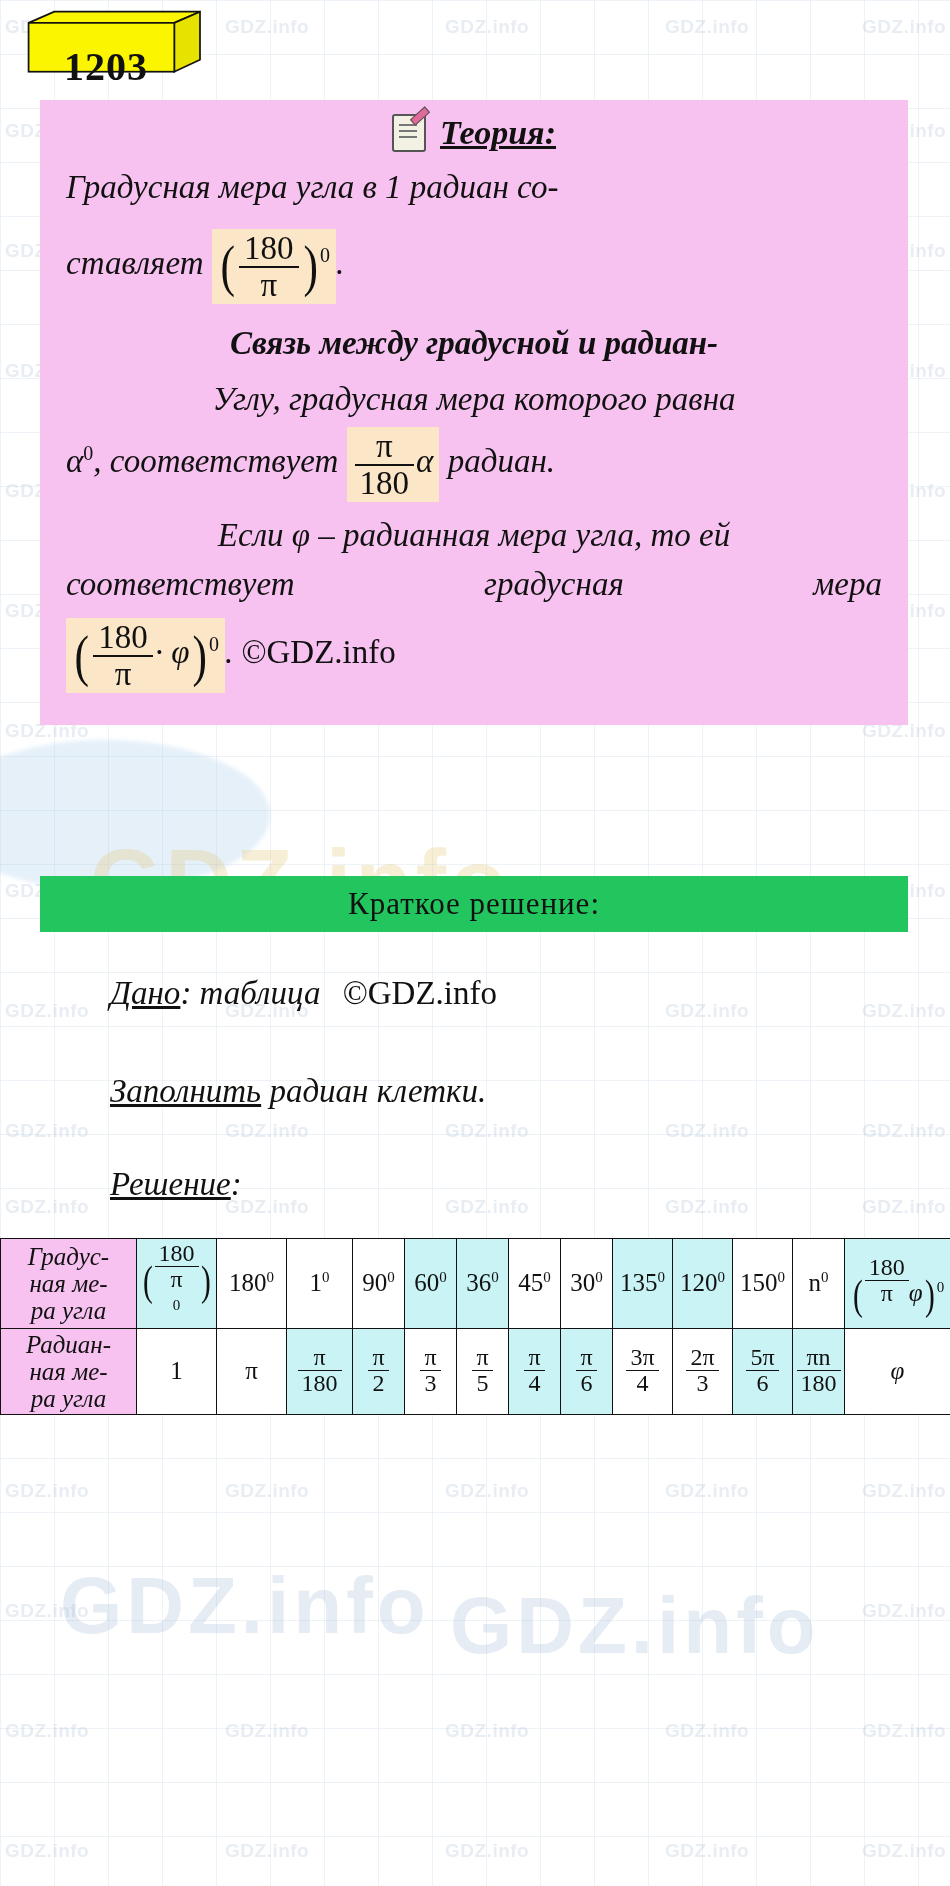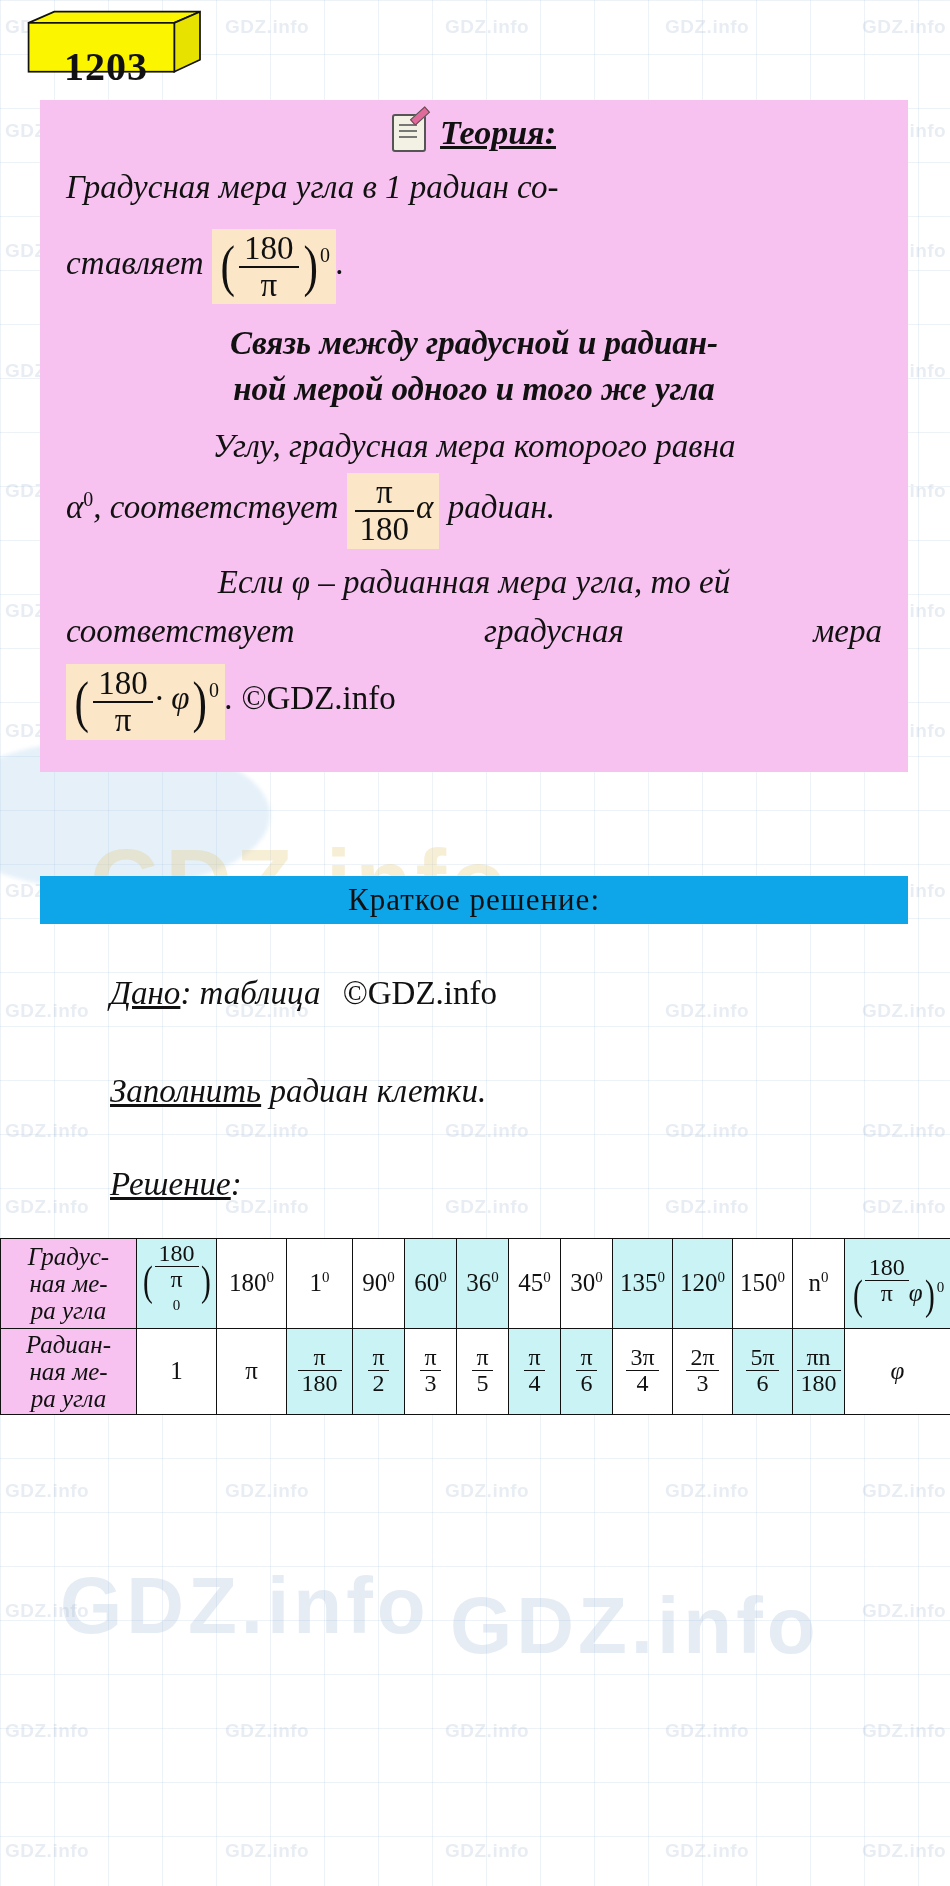--- a/index.html
+++ b/index.html
@@ -209,22 +209,22 @@
     font-weight: normal;
     color: #111;
     font-size: 33px;
   }
 
   
   .short-sol {
     position: absolute;
     left: 40px;
     width: 868px;
-    height: 48px;
-    background: #0ea5e9;
+    height: 56px;
+    background: #22c55e;
     display: flex;
     align-items: center;
     justify-content: center;
     font-family: "Liberation Serif", serif;
     font-size: 31px;
     color: #111;
     letter-spacing: 1px;
   }
 
   
@@ -406,21 +406,20 @@
     <p>
       <span>Градусная мера угла в </span><span class="bold-it">1 радиан</span><span> со-</span>
     </p>
 
     <p style="margin-top:18px;">
       <span>ставляет </span><span class="hl"><span class="paren">(</span><span class="frac"><span class="num">180</span><span class="den">π</span></span><span class="paren">)</span><span class="deg-sup">0</span></span><span>.</span>
     </p>
 
     <div class="sub-head">
       <span>Связь между градусной и радиан-</span><br>
-      <span>ной мерой одного и того же угла</span>
     </div>
 
     <p class="center-para" style="margin-bottom:0;">
       <span>Углу, градусная мера которого равна</span>
     </p>
     <p style="margin-top:4px;">
       <span>α</span><span class="deg-sup">0</span><span>, соответствует </span><span class="hl"><span class="frac"><span class="num">π</span><span class="den">180</span></span><span style="font-style:italic;">α</span></span><span> радиан.</span>
     </p>
 
     <p class="center-para" style="margin-bottom:0;">

